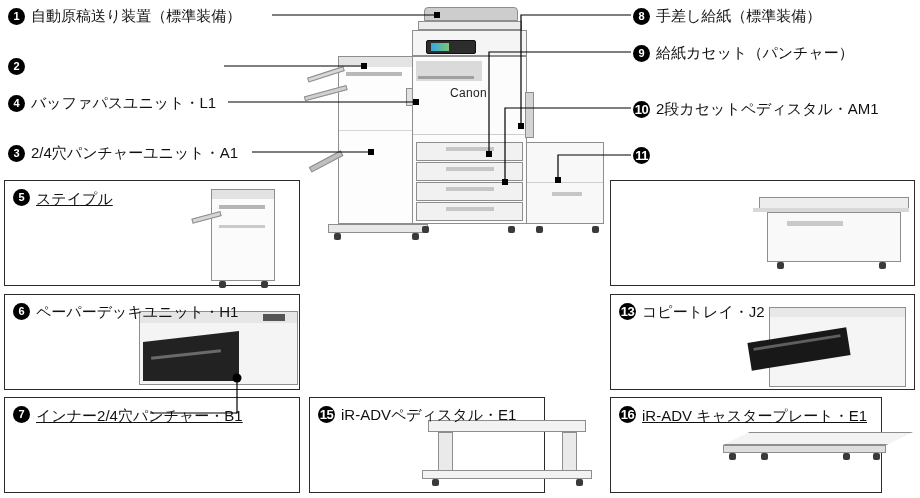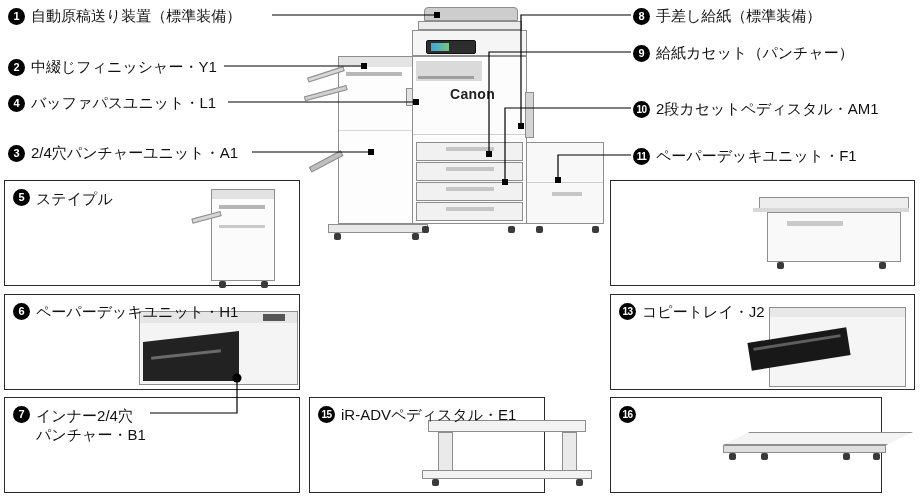--- a/index.html
+++ b/index.html
@@ -3,38 +3,38 @@
 <meta charset="utf-8">
 <style>
   html,body{margin:0;padding:0;background:#fff;}
   body{font-family:"Liberation Sans","DejaVu Sans",sans-serif;color:#111;}
   .stage{position:relative;width:920px;height:498px;background:#fff;overflow:hidden;}
 
   
   .num{display:inline-flex;align-items:center;justify-content:center;
        width:17px;height:17px;border-radius:50%;background:#000;color:#fff;
        font-weight:bold;font-size:11px;flex:0 0 17px;line-height:1;}
-  .num.two{font-size:10px;letter-spacing:-0.5px;}
+  .num.two{font-size:13px;letter-spacing:-0.5px;}
 
   
   .callout{position:absolute;display:flex;gap:6px;align-items:center;z-index:6;}
   .lbl{font-size:15px;font-weight:500;white-space:nowrap;color:#111;}
 
   
   .obox{position:absolute;border:1px solid #2a2a2a;background:#fff;box-sizing:border-box;z-index:2;}
   .hd{position:absolute;left:8px;top:8px;display:flex;gap:6px;align-items:flex-start;z-index:3;}
-  .hd .lines2{display:flex;flex-direction:column;line-height:19px;}
+  .hd .lines2{display:flex;flex-direction:row;line-height:19px;text-decoration:underline;}
 
   
   .machine{position:absolute;left:300px;top:0;width:330px;height:240px;z-index:1;}
   .part{position:absolute;border:1px solid #8e8e8e;background:#f7f7f7;box-sizing:border-box;}
   .flat{border:none;}
   .caster{position:absolute;width:7px;height:7px;background:#3a3a3a;border-radius:2px;border:none;}
   .art{position:absolute;left:0;top:0;right:0;bottom:0;z-index:1;}
-  .logo-txt{position:absolute;font-size:14px;font-weight:bold;color:#222;letter-spacing:0.3px;text-align:right;}
+  .logo-txt{position:absolute;font-size:12px;font-weight:normal;color:#222;letter-spacing:0.3px;text-align:right;}
 
   svg.lines{position:absolute;left:0;top:0;z-index:5;pointer-events:none;}
 </style>
 </head>
 <body>
 
 <div class="stage">
 
   <div class="machine">
     <div class="part" style="left:38px;top:56px;width:76px;height:168px;background:#fdfdfd;"></div>
@@ -100,21 +100,20 @@
       <circle cx="237" cy="378" r="4.5"></circle>
     </g>
   </svg>
 
   <div class="callout" style="left:8px;top:7px;">
     <span class="num">1</span>
     <span class="lbl">自動原稿送り装置（標準装備）</span>
   </div>
   <div class="callout" style="left:8px;top:58px;">
     <span class="num">2</span>
-    <span class="lbl">中綴じフィニッシャー・Y1</span>
   </div>
   <div class="callout" style="left:8px;top:94px;">
     <span class="num">4</span>
     <span class="lbl">バッファパスユニット・L1</span>
   </div>
   <div class="callout" style="left:8px;top:144px;">
     <span class="num">3</span>
     <span class="lbl">2/4穴パンチャーユニット・A1</span>
   </div>
 
@@ -125,21 +124,20 @@
   <div class="callout" style="left:633px;top:44px;">
     <span class="num">9</span>
     <span class="lbl">給紙カセット（パンチャー）</span>
   </div>
   <div class="callout" style="left:633px;top:100px;">
     <span class="num two">10</span>
     <span class="lbl">2段カセットペディスタル・AM1</span>
   </div>
   <div class="callout" style="left:633px;top:147px;">
     <span class="num two">11</span>
-    <span class="lbl">ペーパーデッキユニット・F1</span>
   </div>
 
   <div class="obox" style="left:4px;top:180px;width:296px;height:106px;">
     <div class="hd">
       <span class="num">5</span>
       <span class="lines2">
         <span class="lbl">ステイプル</span>
       </span>
     </div>
     <div class="art">
@@ -213,20 +211,24 @@
       <div class="part" style="left:252px;top:34px;width:15px;height:40px;background:#eaeaea;"></div>
       <div class="part" style="left:112px;top:72px;width:170px;height:9px;background:#f2f2f2;"></div>
       <div class="caster" style="left:122px;top:81px;"></div>
       <div class="caster" style="left:266px;top:81px;"></div>
     </div>
   </div>
 
   <div class="obox" style="left:610px;top:397px;width:272px;height:96px;">
     <div class="hd">
       <span class="num two">16</span>
+      <span class="lines2">
+        <span class="lbl">iR-ADV キャスター</span>
+        <span class="lbl">プレート・E1</span>
+      </span>
     </div>
     <div class="art">
       <div class="part" style="left:112px;top:34px;width:190px;height:13px;background:#f3f3f3;clip-path:polygon(14% 0,100% 0,86% 100%,0 100%);"></div>
       <div class="part" style="left:112px;top:47px;width:163px;height:8px;background:#dedede;"></div>
       <div class="caster" style="left:118px;top:55px;"></div>
       <div class="caster" style="left:150px;top:55px;"></div>
       <div class="caster" style="left:232px;top:55px;"></div>
       <div class="caster" style="left:262px;top:55px;"></div>
     </div>
   </div>

